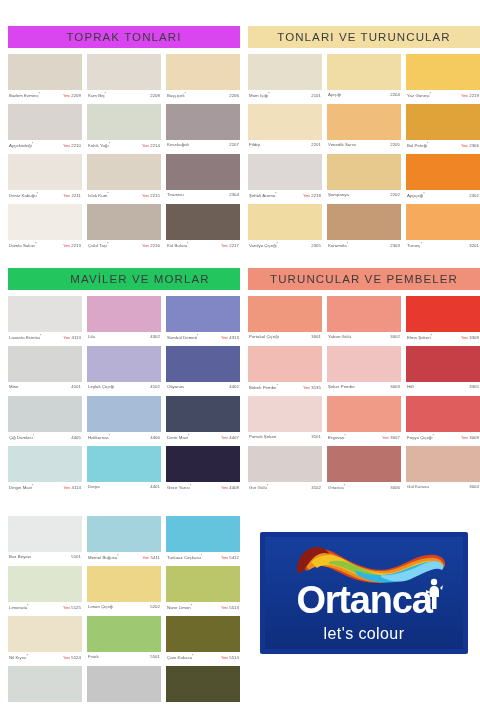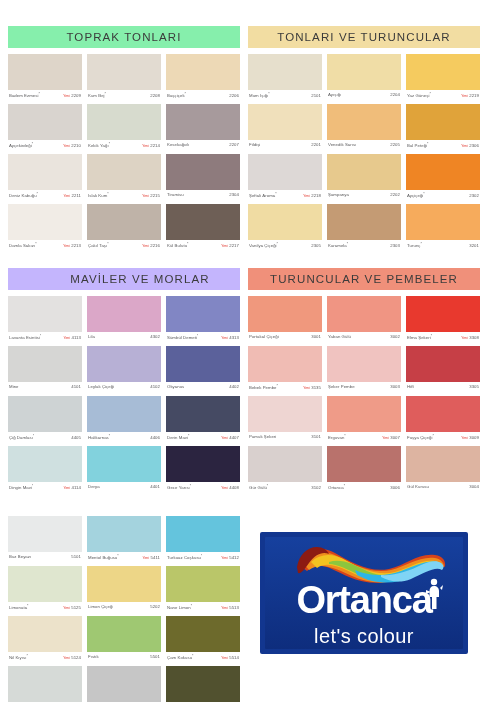--- a/index.html
+++ b/index.html
@@ -160,41 +160,41 @@
     line-height: 1;
   }
 
   .logo-tag {
     position: absolute;
     top: 88px;
     left: 0;
     width: 100%;
     text-align: center;
     color: #ffffff;
-    font-size: 20px;
+    font-size: 16px;
     letter-spacing: .4px;
     font-family: "Liberation Sans", sans-serif;
   }
 
   .logo-figure {
     position: absolute;
     top: 40px;
     left: 158px;
     width: 20px;
     height: 34px;
   }
 </style>
 </head>
 <body>
 
 <div id="page">
 
   <div class="panel-grid" id="panelGrid">
       <div class="panel">
-        <div class="panel-header" style="background: #86efac; color: rgb(59, 59, 59);">TOPRAK TONLARI</div>
+        <div class="panel-header" style="background: #d946ef; color: rgb(59, 59, 59);">TOPRAK TONLARI</div>
         <div class="swatch-grid">
           <div class="swatch-cell">
             <div class="swatch-chip" style="background: rgb(222, 213, 201);"></div>
             <div class="swatch-meta">
               <span class="swatch-name">Badem Ezmesi<span class="swatch-star">*</span></span>
               <span class="swatch-right">
                 <span class="swatch-new">Yeni</span>
                 <span class="swatch-code">2209</span>
               </span>
             </div>
@@ -417,21 +417,21 @@
             <div class="swatch-meta">
               <span class="swatch-name">Turunç<span class="swatch-star">*</span></span>
               <span class="swatch-right">
                 <span class="swatch-code">3201</span>
               </span>
             </div>
           </div>
         </div>
       </div>
       <div class="panel">
-        <div class="panel-header" style="background: #c4b5fd; color: rgb(59, 59, 59); padding-left: 32px;">MAVİLER VE MORLAR</div>
+        <div class="panel-header" style="background: #22c55e; color: rgb(59, 59, 59); padding-left: 32px;">MAVİLER VE MORLAR</div>
         <div class="swatch-grid">
           <div class="swatch-cell">
             <div class="swatch-chip" style="background: rgb(227, 225, 224);"></div>
             <div class="swatch-meta">
               <span class="swatch-name">Lavanta Esintisi<span class="swatch-star">*</span></span>
               <span class="swatch-right">
                 <span class="swatch-new">Yeni</span>
                 <span class="swatch-code">4113</span>
               </span>
             </div>

